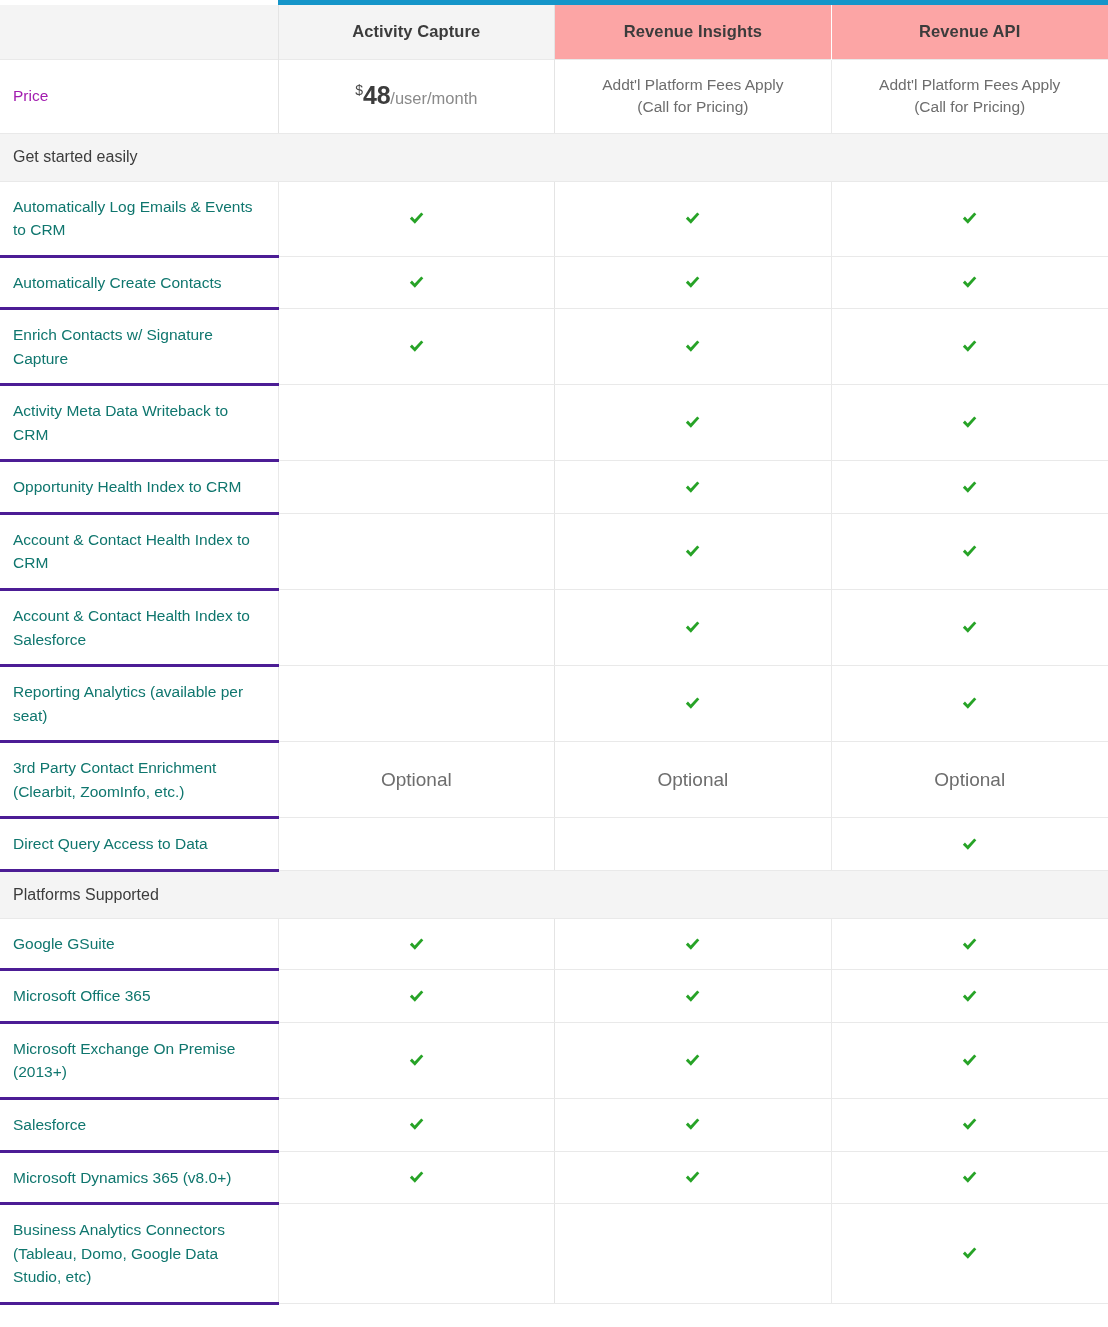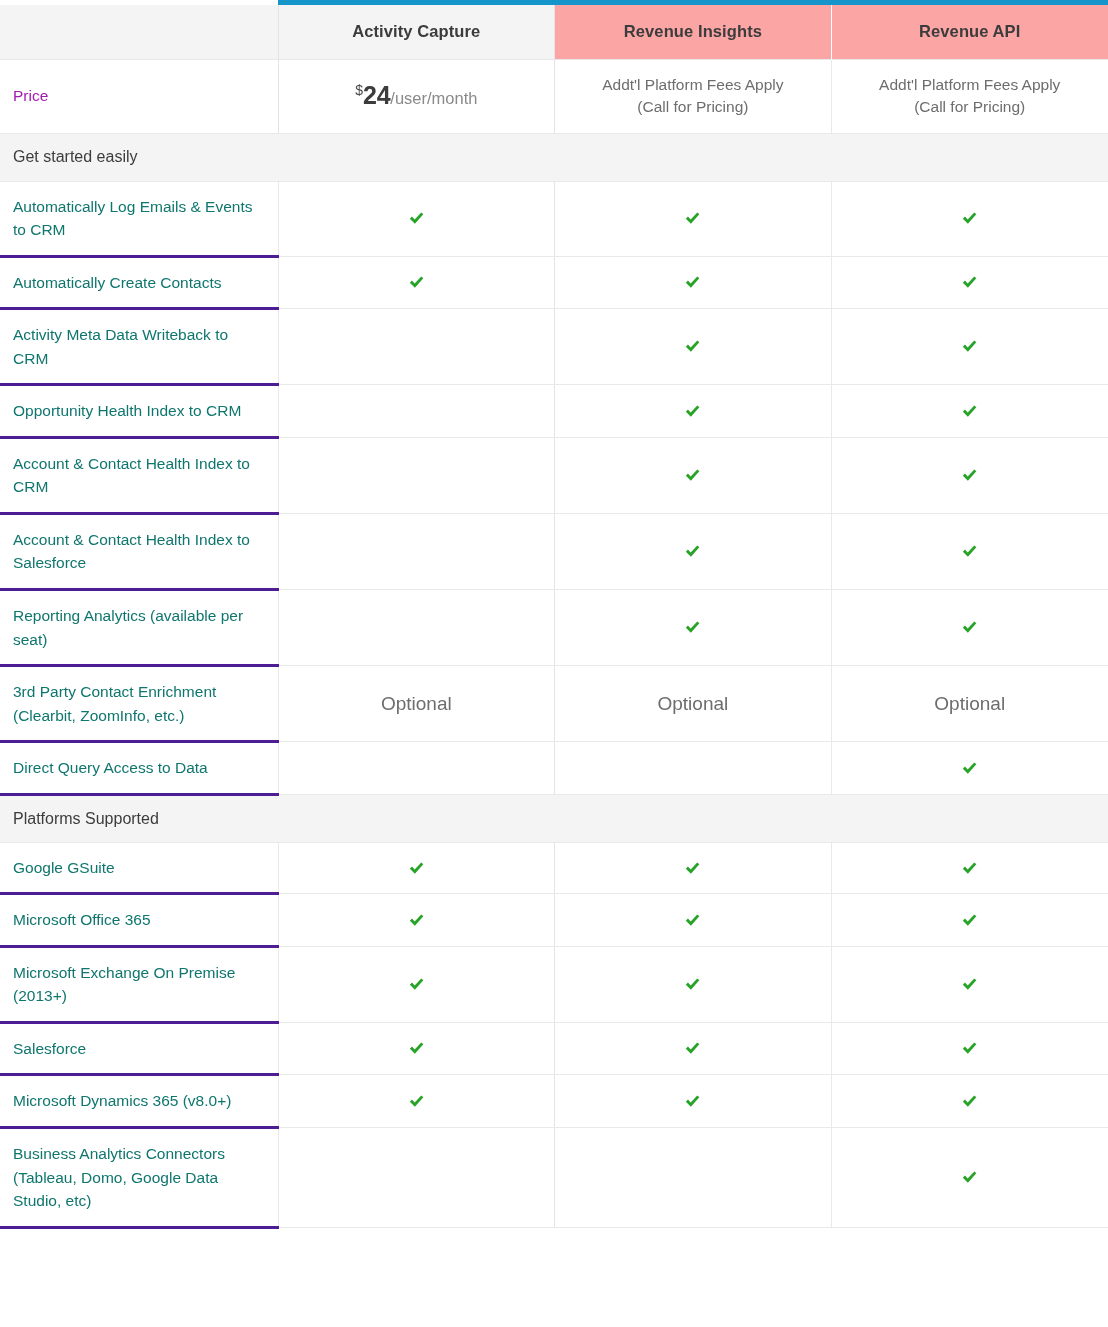--- a/index.html
+++ b/index.html
@@ -169,21 +169,21 @@
         <td class="accent-bar" colspan="3"></td>
       </tr>
       <tr class="header-row">
         <td class="header-empty"></td>
         <td class="plan-header featured">Activity Capture</td>
         <td class="plan-header">Revenue Insights</td>
         <td class="plan-header">Revenue API</td>
       </tr>
       <tr class="price-row">
         <td class="price-label">Price</td>
-        <td class="price-cell featured"><span class="price-amount"><span class="price-currency">$</span><span class="price-value">24</span><span class="price-period">/user/month</span></span></td>
+        <td class="price-cell featured"><span class="price-amount"><span class="price-currency">$</span><span class="price-value">48</span><span class="price-period">/user/month</span></span></td>
         <td class="price-cell">
           <div class="price-note">
             <div>Addt'l Platform Fees Apply</div>
             <div>(Call for Pricing)</div>
           </div>
         </td>
         <td class="price-cell">
           <div class="price-note">
             <div>Addt'l Platform Fees Apply</div>
             <div>(Call for Pricing)</div>
@@ -211,20 +211,32 @@
               <path d="M3.0 10.2 L5.2 8.0 L8.1 11.0 L15.0 3.6 L17.2 5.6 L8.3 15.4 Z" fill="#27a327"></path>
             </svg></span></td>
         <td class="feature-cell"><span class="check-icon"><svg viewBox="0 0 20 20" xmlns="http://www.w3.org/2000/svg" aria-hidden="true">
               <path d="M3.0 10.2 L5.2 8.0 L8.1 11.0 L15.0 3.6 L17.2 5.6 L8.3 15.4 Z" fill="#27a327"></path>
             </svg></span></td>
         <td class="feature-cell last"><span class="check-icon"><svg viewBox="0 0 20 20" xmlns="http://www.w3.org/2000/svg" aria-hidden="true">
               <path d="M3.0 10.2 L5.2 8.0 L8.1 11.0 L15.0 3.6 L17.2 5.6 L8.3 15.4 Z" fill="#27a327"></path>
             </svg></span></td>
       </tr>
       <tr>
+        <td class="feature-label">Enrich Contacts w/ Signature Capture</td>
+        <td class="feature-cell featured"><span class="check-icon"><svg viewBox="0 0 20 20" xmlns="http://www.w3.org/2000/svg" aria-hidden="true">
+              <path d="M3.0 10.2 L5.2 8.0 L8.1 11.0 L15.0 3.6 L17.2 5.6 L8.3 15.4 Z" fill="#27a327"></path>
+            </svg></span></td>
+        <td class="feature-cell"><span class="check-icon"><svg viewBox="0 0 20 20" xmlns="http://www.w3.org/2000/svg" aria-hidden="true">
+              <path d="M3.0 10.2 L5.2 8.0 L8.1 11.0 L15.0 3.6 L17.2 5.6 L8.3 15.4 Z" fill="#27a327"></path>
+            </svg></span></td>
+        <td class="feature-cell last"><span class="check-icon"><svg viewBox="0 0 20 20" xmlns="http://www.w3.org/2000/svg" aria-hidden="true">
+              <path d="M3.0 10.2 L5.2 8.0 L8.1 11.0 L15.0 3.6 L17.2 5.6 L8.3 15.4 Z" fill="#27a327"></path>
+            </svg></span></td>
+      </tr>
+      <tr>
         <td class="feature-label">Activity Meta Data Writeback to CRM</td>
         <td class="feature-cell featured"><span class="empty-mark"></span></td>
         <td class="feature-cell"><span class="check-icon"><svg viewBox="0 0 20 20" xmlns="http://www.w3.org/2000/svg" aria-hidden="true">
               <path d="M3.0 10.2 L5.2 8.0 L8.1 11.0 L15.0 3.6 L17.2 5.6 L8.3 15.4 Z" fill="#27a327"></path>
             </svg></span></td>
         <td class="feature-cell last"><span class="check-icon"><svg viewBox="0 0 20 20" xmlns="http://www.w3.org/2000/svg" aria-hidden="true">
               <path d="M3.0 10.2 L5.2 8.0 L8.1 11.0 L15.0 3.6 L17.2 5.6 L8.3 15.4 Z" fill="#27a327"></path>
             </svg></span></td>
       </tr>
       <tr>

